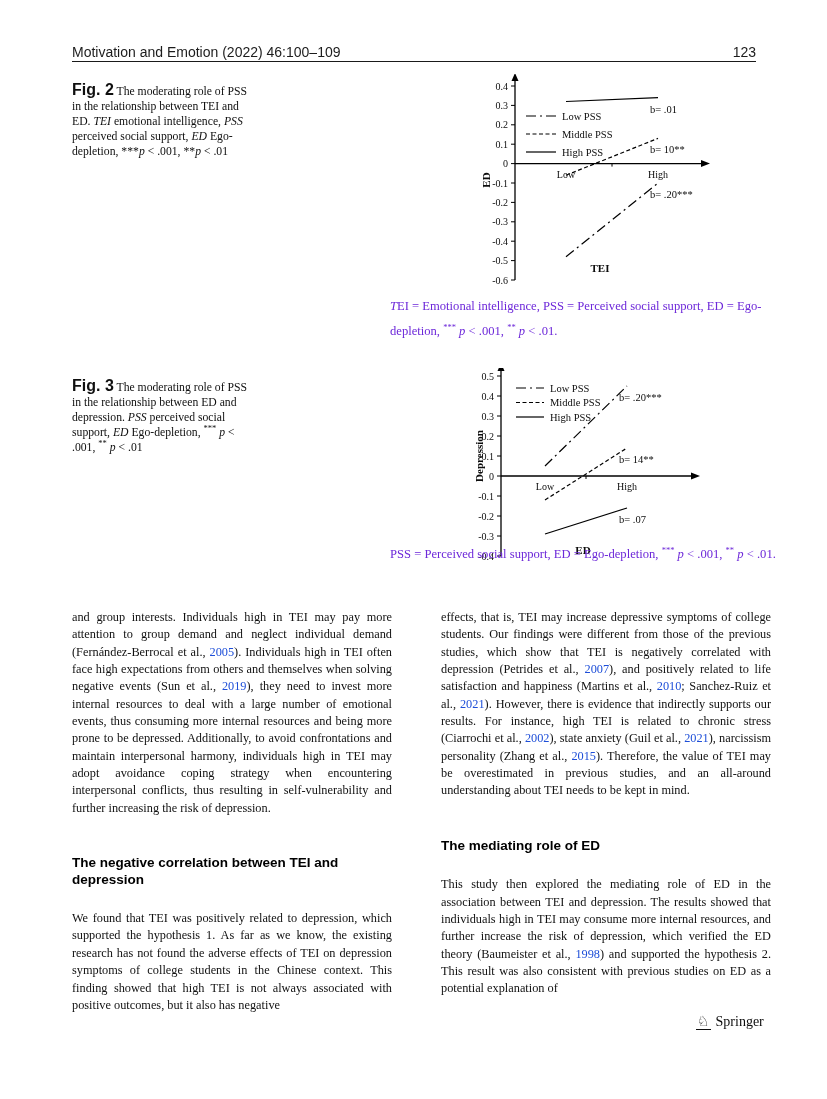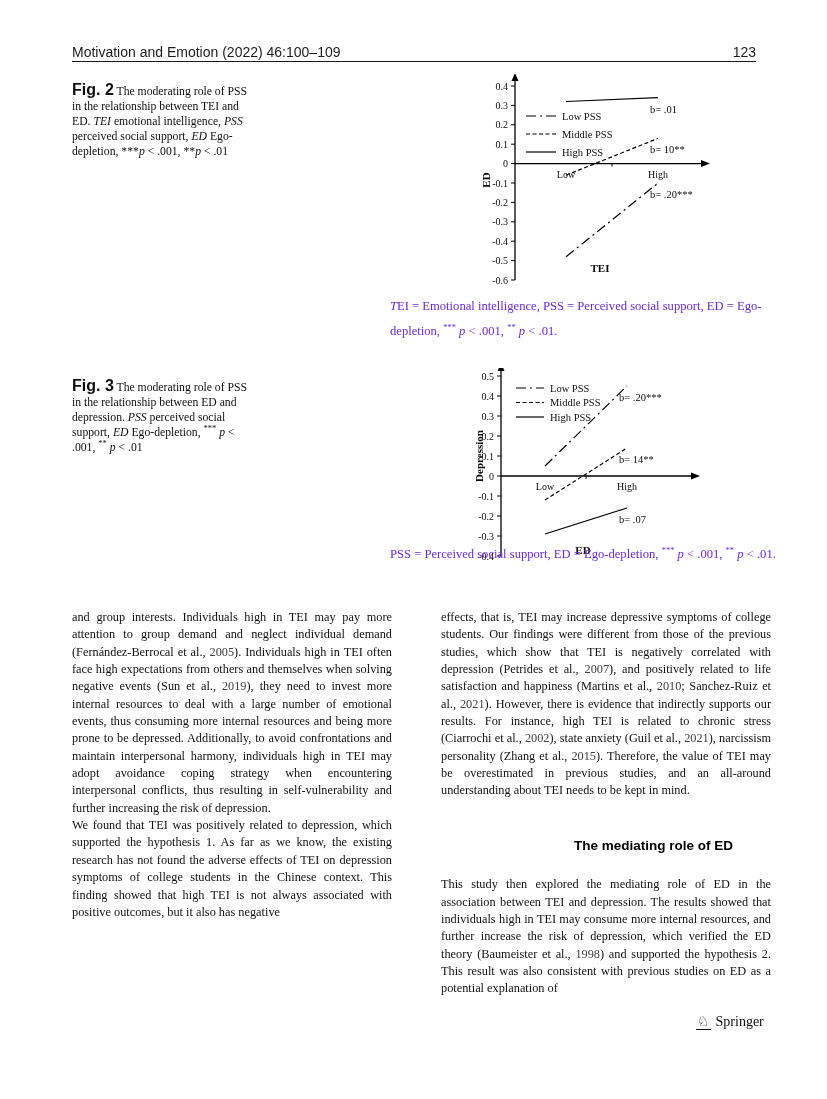--- a/index.html
+++ b/index.html
@@ -8,22 +8,22 @@
   .abs{position:absolute}
   .header-text{font-family:"Liberation Sans",sans-serif;font-size:14px;color:#1c1c1c}
   .header-rule{border-top:1.5px solid #1a1a1a}
   .figcap{font-size:11.7px;line-height:15px;color:#0f0f0f}
   .seg-figlabel{font-family:"Liberation Sans",sans-serif;font-weight:bold;font-size:16px}
   .fignote{font-size:12.6px;line-height:24.5px;color:#6d28d9}
   .seg-i{font-style:italic}
   sup{font-size:8.5px;line-height:0}
   .col{font-size:12.3px;line-height:17.35px;text-align:justify;color:#101010}
   .col p{margin:0}
-  .section-heading{font-family:"Liberation Sans",sans-serif;font-weight:bold;font-size:13.5px;line-height:16.5px;text-align:right;margin:38px 0 22px 0;max-width:292px;color:#000}
-  .seg-link{color:#404040;cursor:pointer}
+  .section-heading{font-family:"Liberation Sans",sans-serif;font-weight:bold;font-size:13.5px;line-height:16.5px;text-align:left;margin:38px 0 22px 0;max-width:292px;color:#000}
+  .seg-link{color:#1d4ed8;cursor:pointer}
   svg text{font-family:"Liberation Serif",serif;fill:#0d0d0d}
   svg .tick{font-size:10px}
   svg .leg{font-size:10.5px}
   svg .blab{font-size:10.5px}
   svg .axis-title{font-size:11px;font-weight:bold}
   .footer-logo{display:flex;align-items:flex-end;gap:5px;font-size:14px;color:#0d0d0d}
   .knight-icon{font-family:"DejaVu Sans",sans-serif;font-size:14px;line-height:14px;border-bottom:1.4px solid #0d0d0d;padding:0 1px 1px 1px}
 </style>
 </head>
 <body>
@@ -121,20 +121,21 @@
     <text x="112" y="38" class="leg">Middle PSS</text>
     <line x1="78" y1="49" x2="106" y2="49" stroke="#000" stroke-width="1.2" stroke-dasharray="none"></line>
     <text x="112" y="52.5" class="leg">High PSS</text>
     <text x="145" y="186" class="axis-title" text-anchor="middle">ED</text>
     <text x="45" y="88" class="axis-title" text-anchor="middle" transform="rotate(-90 45 88)">Depression</text>
   </svg>
 <div class="abs fignote" style="left:390px;top:542px;width:390px"><span>PSS = Perceived social support, ED = Ego-depletion, </span><sup>***</sup><span class="seg-i"> p</span><span> &lt; .001, </span><sup>**</sup><span class="seg-i"> p</span><span> &lt; .01.</span></div>
 
 <div class="abs col" style="left:72px;top:609px;width:320px">
   <p><span>and group interests. Individuals high in TEI may pay more attention to group demand and neglect individual demand (Fernández-Berrocal et al., </span><span class="seg-link">2005</span><span>). Individuals high in TEI often face high expectations from others and themselves when solving negative events (Sun et al., </span><span class="seg-link">2019</span><span>), they need to invest more internal resources to deal with a large number of emotional events, thus consuming more internal resources and being more prone to be depressed. Additionally, to avoid confrontations and maintain interpersonal harmony, individuals high in TEI may adopt avoidance coping strategy when encountering interpersonal conflicts, thus resulting in self-vulnerability and further increasing the risk of depression.</span></p>
+  <h2 class="section-heading">The negative correlation between TEI and depression</h2>
   <p><span>We found that TEI was positively related to depression, which supported the hypothesis 1. As far as we know, the existing research has not found the adverse effects of TEI on depression symptoms of college students in the Chinese context. This finding showed that high TEI is not always associated with positive outcomes, but it also has negative</span></p>
 </div>
 
 <div class="abs col" style="left:441px;top:609px;width:330px">
   <p><span>effects, that is, TEI may increase depressive symptoms of college students. Our findings were different from those of the previous studies, which show that TEI is negatively correlated with depression (Petrides et al., </span><span class="seg-link">2007</span><span>), and positively related to life satisfaction and happiness (Martins et al., </span><span class="seg-link">2010</span><span>; Sanchez-Ruiz et al., </span><span class="seg-link">2021</span><span>). However, there is evidence that indirectly supports our results. For instance, high TEI is related to chronic stress (Ciarrochi et al., </span><span class="seg-link">2002</span><span>), state anxiety (Guil et al., </span><span class="seg-link">2021</span><span>), narcissism personality (Zhang et al., </span><span class="seg-link">2015</span><span>). Therefore, the value of TEI may be overestimated in previous studies, and an all-around understanding about TEI needs to be kept in mind.</span></p>
   <h2 class="section-heading">The mediating role of ED</h2>
   <p><span>This study then explored the mediating role of ED in the association between TEI and depression. The results showed that individuals high in TEI may consume more internal resources, and further increase the risk of depression, which verified the ED theory (Baumeister et al., </span><span class="seg-link">1998</span><span>) and supported the hypothesis 2. This result was also consistent with previous studies on ED as a potential explanation of</span></p>
 </div>
 
 <div class="abs footer-logo" style="left:696px;top:1014px">

